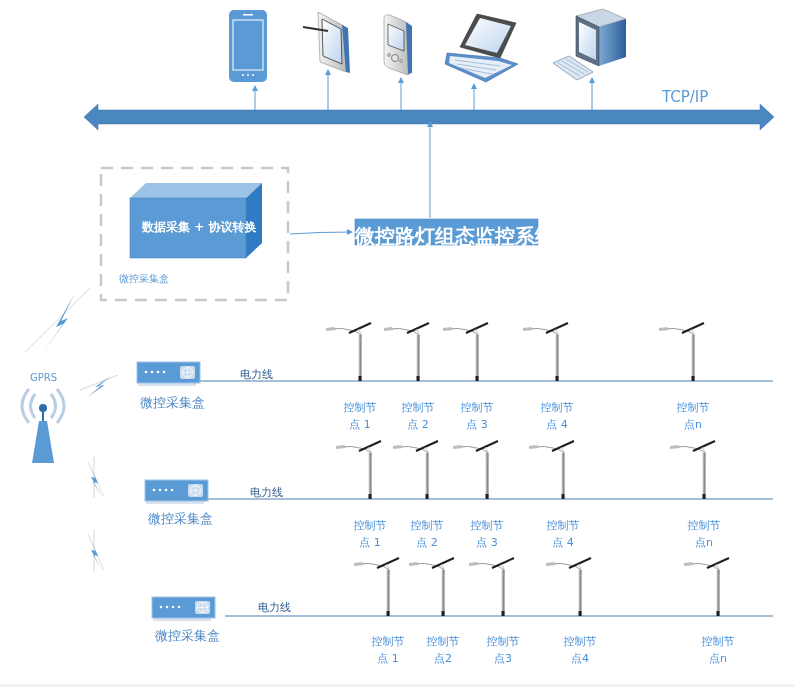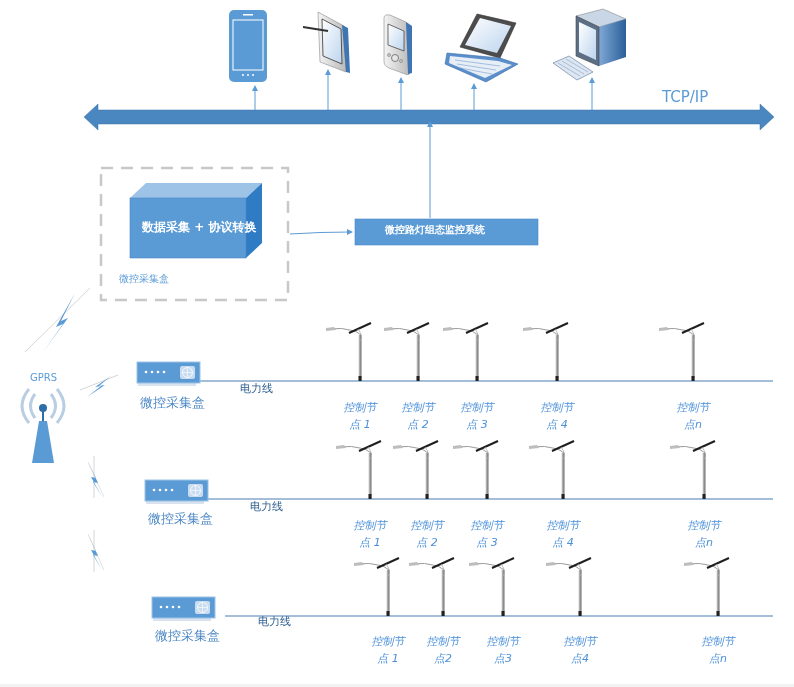--- a/index.html
+++ b/index.html
@@ -1,22 +1,22 @@
 <!DOCTYPE html>
 <html><head>
 <meta charset="utf-8">
 <style>
   html, body { margin:0; padding:0; background:#ffffff; }
   body { width:794px; height:687px; position:relative; overflow:hidden;
          font-family:"DejaVu Sans", sans-serif; }
   #stage { position:absolute; left:0; top:0; width:794px; height:687px; }
   .txt { position:absolute; color:#5b9bd5; white-space:nowrap; }
-  .node-label { position:absolute; color:#4a90d9; font-size:11px; line-height:17px; text-align:center; width:60px;font-style:italic; }
+  .node-label { position:absolute; color:#4a90d9; font-size:11px; line-height:17px; text-align:center; width:60px; }
   .box-label { position:absolute; color:#4a86c5; font-size:13px; }
-  .line-label { position:absolute; color:#2f5f8f; font-size:11px;margin-top:14px; }
+  .line-label { position:absolute; color:#2f5f8f; font-size:11px; }
   .bottom-bar { position:absolute; left:0; top:684px; width:794px; height:3px; background:#f2f2f2; }
 </style>
 </head>
 <body>
 
 <div id="stage">
 
   <svg width="794" height="687" style="position:absolute;left:0;top:0">
     <defs>
       <linearGradient id="screenGrad" x1="0" y1="0" x2="1" y2="1">
@@ -315,21 +315,21 @@
           </g>
         </g>
       </g>
   </svg>
 
   <div class="txt" style="left:662px;top:88px;font-size:15px;">TCP/IP</div>
 
   <div class="txt" style="left:130px;top:219px;width:100px;text-align:center;color:#ffffff;font-size:12px;font-weight:bold;margin-left:12px;">数据采集 + 协议转换</div>
   <div class="txt" style="left:119px;top:272px;font-size:10px;color:#5b9bd5;">微控采集盒</div>
 
-  <div class="txt" style="left:355px;top:223px;width:160px;text-align:center;color:#ffffff;font-size:10px;font-weight:bold;">微控路灯组态监控系统</div>
+  <div class="txt" style="left:355px;top:223px;width:160px;text-align:center;color:#ffffff;font-size:20px;font-weight:bold;">微控路灯组态监控系统</div>
 
   <div class="txt" style="left:30px;top:372px;font-size:10px;color:#5b9bd5;text-align:center;">GPRS</div>
 
   <div id="branches">
       <div class="line-label" style="left: 240px; top: 367px;">电力线</div>
       <div class="box-label" style="left: 140px; top: 394px;">微控采集盒</div>
       <div class="node-label" style="left: 330px; top: 399px;">
         <div>控制节</div>
         <div>点 1</div>
       </div>

